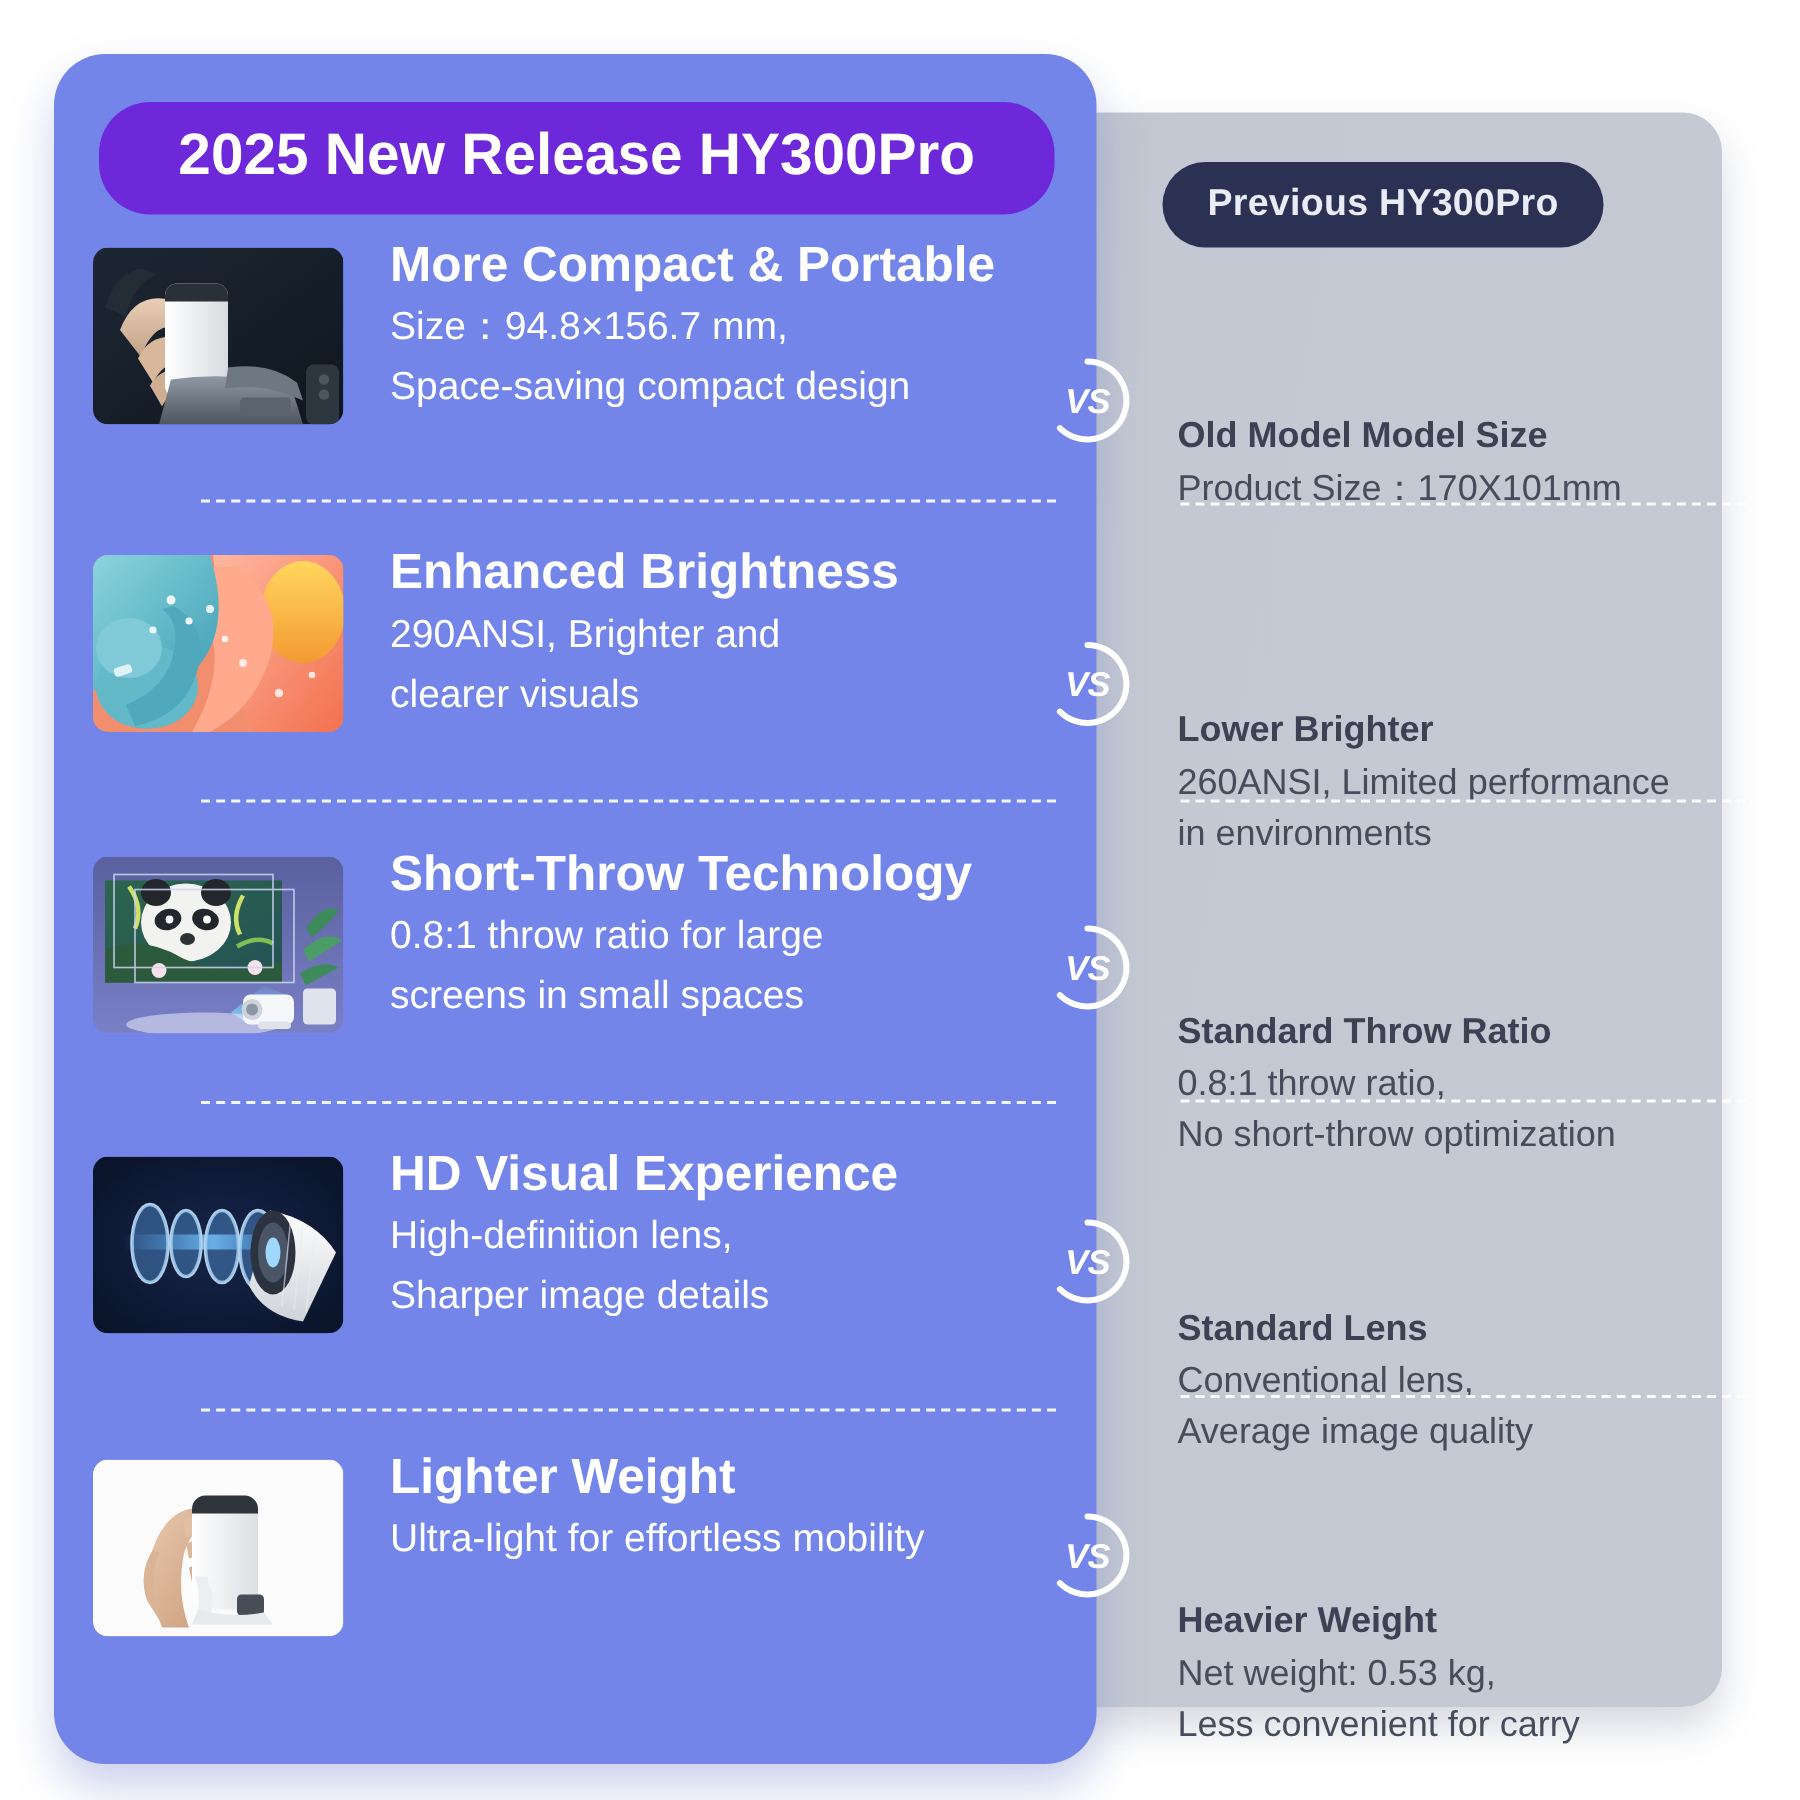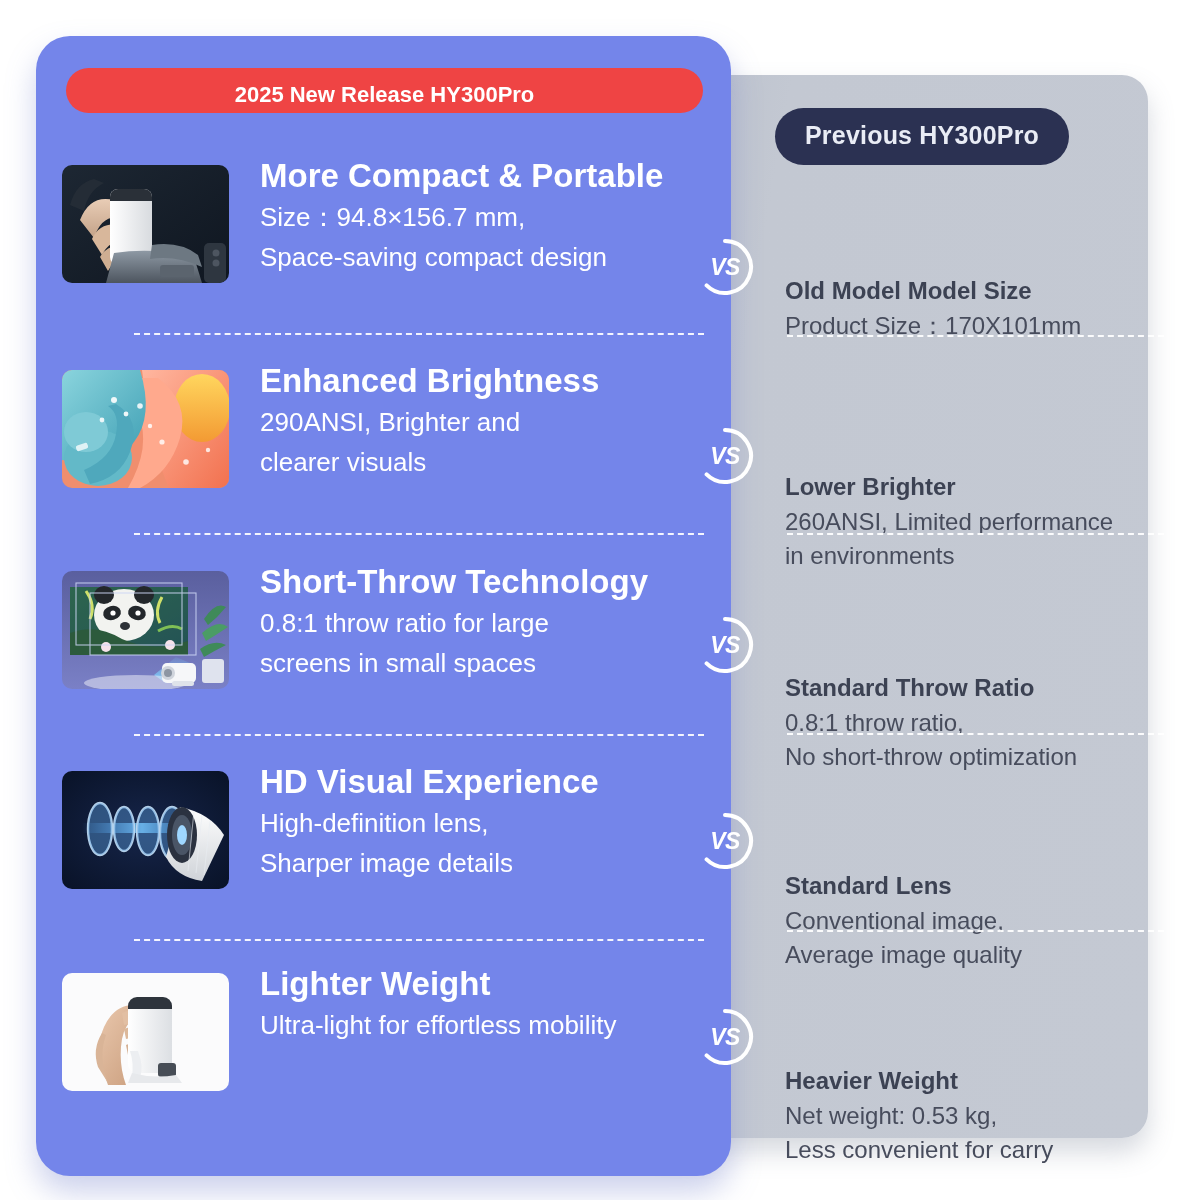--- a/index.html
+++ b/index.html
@@ -67,26 +67,26 @@
     width: 695px; height: 1140px;
     background: #7485ea;
     border-radius: 34px;
     box-shadow: 0 16px 30px rgba(110,124,200,0.35);
     overflow: hidden;
   }
   .new-badge {
     position: absolute;
     left: 30px; top: 32px;
     width: 637px;
-    background: #ef4444;
+    background: #6d28d9;
     color: #ffffff;
-    font-size: 22px;
+    font-size: 39px;
     font-weight: bold;
     text-align: center;
-    padding: 14px 10px 5px 10px;
+    padding: 14px 10px 17px 10px;
     border-radius: 34px;
     white-space: nowrap;
   }
   .new-rows { position: absolute; left: 0; top: 0; width: 695px; }
   .new-row { position: absolute; left: 26px; width: 660px; height: 150px; }
   .thumb {
     position: absolute;
     left: 0; top: 0;
     width: 167px; height: 118px;
     border-radius: 10px;
@@ -157,21 +157,21 @@
       </div>
 
       <div class="old-row" style="top:497px">
         <div class="old-title">Standard Throw Ratio</div>
         <div class="old-desc">0.8:1 throw ratio,</div>
         <div class="old-desc">No short-throw optimization</div>
       </div>
 
       <div class="old-row" style="top:695px">
         <div class="old-title">Standard Lens</div>
-        <div class="old-desc">Conventional image,</div>
+        <div class="old-desc">Conventional lens,</div>
         <div class="old-desc">Average image quality</div>
       </div>
 
       <div class="old-row" style="top:890px">
         <div class="old-title">Heavier Weight</div>
         <div class="old-desc">Net weight: 0.53 kg,</div>
         <div class="old-desc">Less convenient for carry</div>
       </div>
 
     </div>

